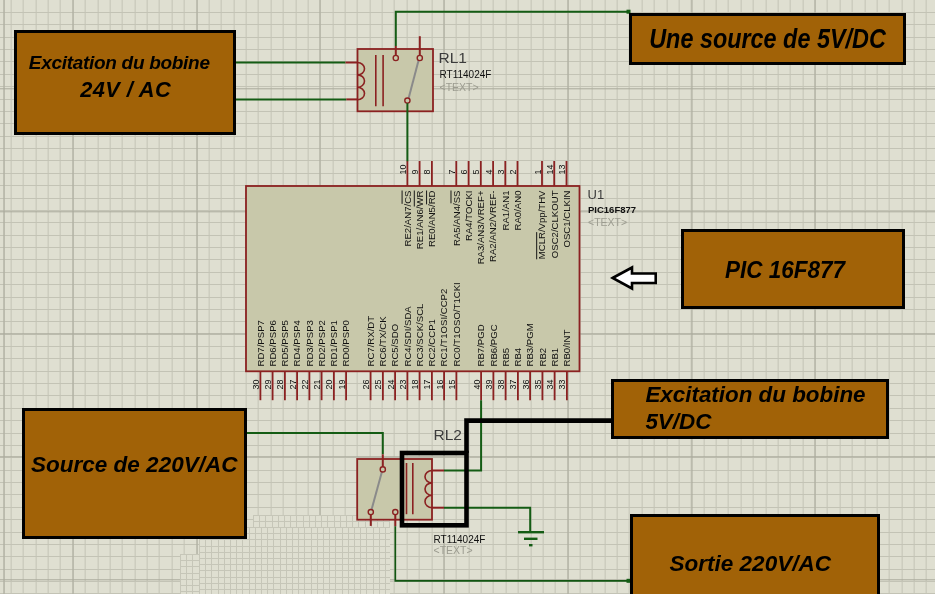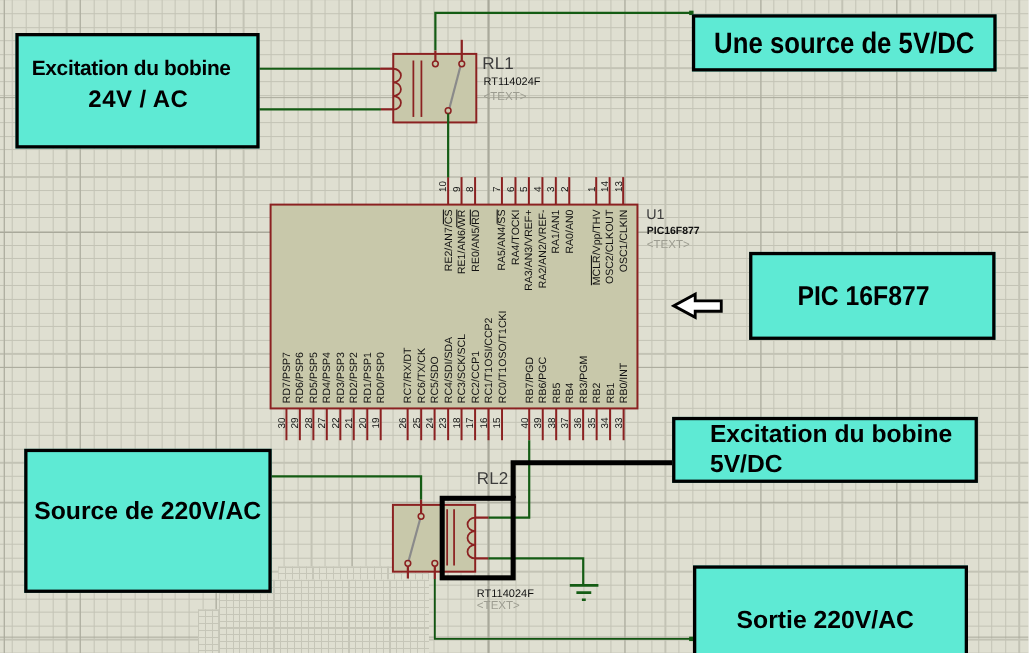--- a/index.html
+++ b/index.html
@@ -1,21 +1,21 @@
 <!DOCTYPE html>
 <html><head>
 <meta charset="utf-8">
 <style>
 html,body{margin:0;padding:0;}
 body{width:935px;height:594px;overflow:hidden;font-family:"Liberation Sans",sans-serif;}
 #canvas{position:relative;width:935px;height:594px;
 background-color:#dfdfd1;
 }
-.box{position:absolute;background:#5eead4;border:3.2px solid #000;box-sizing:border-box;
-font-family:"Liberation Sans",sans-serif;font-weight:bold;color:#000;}
+.box{position:absolute;background:#a16207;border:3.2px solid #000;box-sizing:border-box;
+font-family:"Liberation Sans",sans-serif;font-weight:bold;color:#000;font-style:italic;}
 </style>
 </head>
 <body>
 <div id="canvas">
 
 <div id="grid" style="position:absolute;left:0;top:0;width:935px;height:594px;
 background-color:#dfdfd1;
 background-image:
 repeating-linear-gradient(to right, #a9a99b 0px, #a9a99b 1px, transparent 1px, transparent 123.7px),
 repeating-linear-gradient(to bottom, #a9a99b 0px, #a9a99b 1px, transparent 1px, transparent 122.7px),

